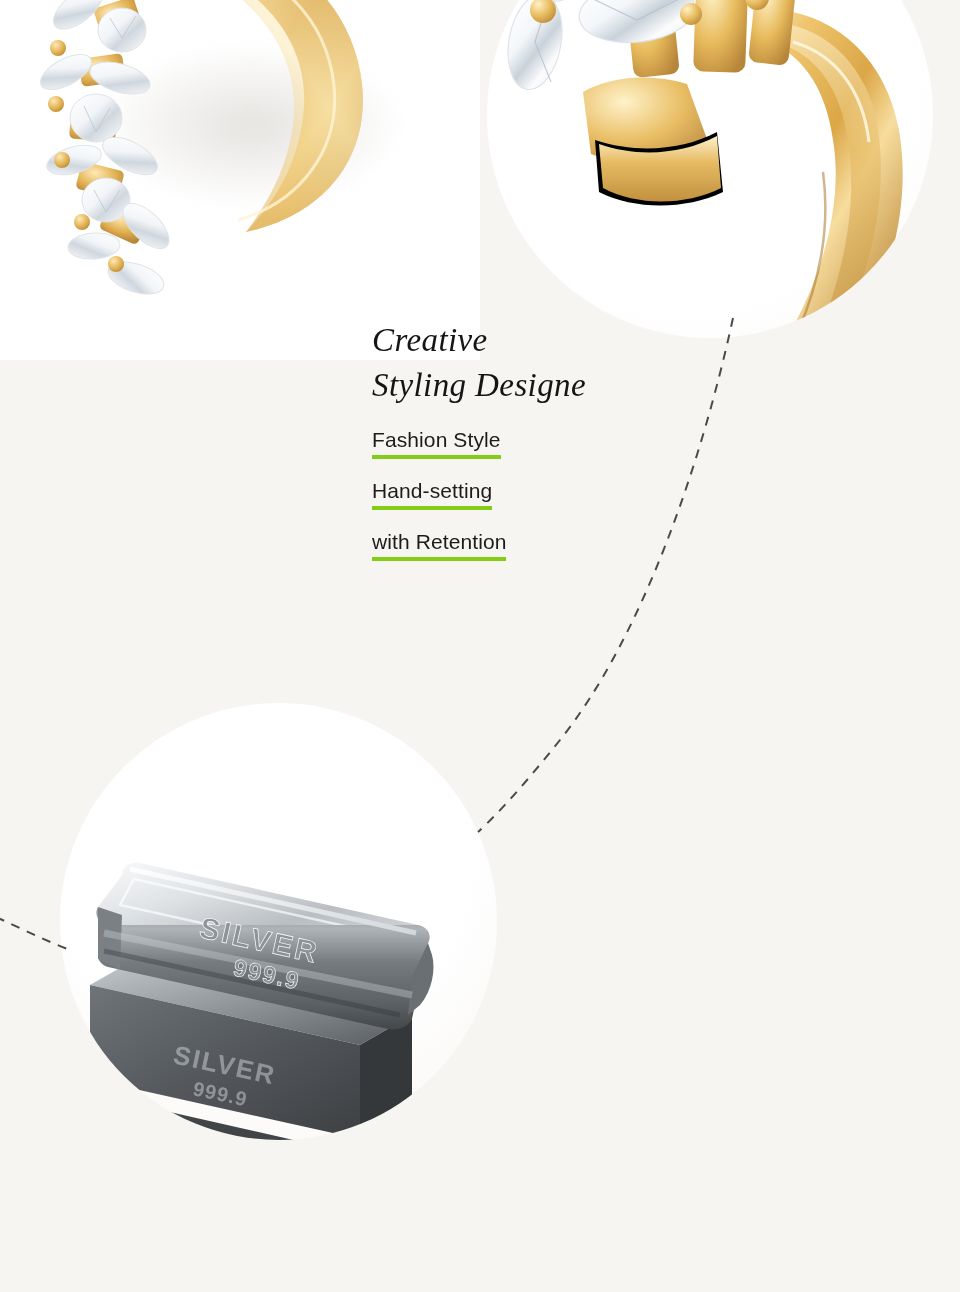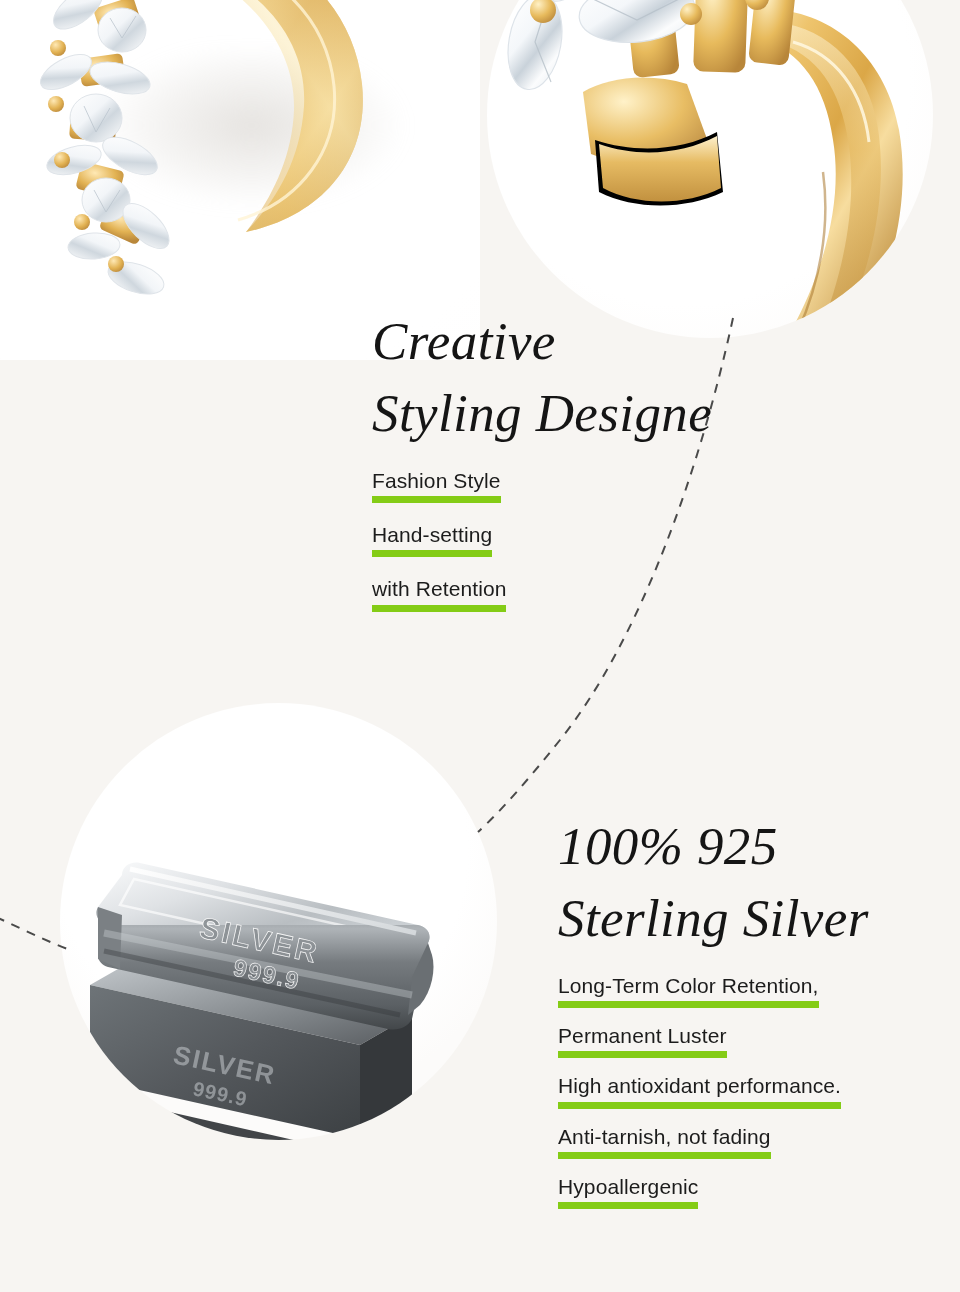--- a/index.html
+++ b/index.html
@@ -47,36 +47,37 @@
   .ring-svg, .bar-svg { position:absolute; inset:0; width:100%; height:100%; display:block; }
 
   
   .block { position:absolute; }
 
   .headline {
     font-family:"Liberation Serif", serif;
     font-style:italic;
     font-weight:400;
     color:#151515;
-    font-size:53px;
+    font-size:33px;
     line-height:1.36;
     letter-spacing:.4px;
     white-space:pre-line;
+    margin-top:13px;
   }
 
   .bullets { margin-top:20px; }
   .bullet {
     display:block;
     width:max-content;
     font-size:21px;
     font-weight:300;
     color:#1c1c1c;
     line-height:1.15;
     letter-spacing:.1px;
-    border-bottom:7px solid #84cc16;
+    border-bottom:4px solid #84cc16;
     padding-bottom:3px;
     margin-bottom:20px;
   }
   .block-b .bullet { margin-bottom:16px; }
 
   .block-a { left:372px; top:305px; }
   .block-b { left:558px; top:810px; }
 
   
   .connectors { position:absolute; inset:0; width:100%; height:100%; pointer-events:none; }
@@ -341,25 +342,14 @@
   <div class="block block-a">
     <div class="headline">Creative
 Styling Designe</div>
     <div class="bullets">
       <span class="bullet">Fashion Style</span>
       <span class="bullet">Hand-setting</span>
       <span class="bullet">with Retention</span>
     </div>
   </div>
 
-  <div class="block block-b">
-    <div class="headline">100%  925
-Sterling Silver</div>
-    <div class="bullets">
-      <span class="bullet">Long-Term Color Retention,</span>
-      <span class="bullet">Permanent Luster</span>
-      <span class="bullet">High antioxidant performance.</span>
-      <span class="bullet">Anti-tarnish, not fading</span>
-      <span class="bullet">Hypoallergenic</span>
-    </div>
-  </div>
 
 </div>
 
 </body></html>

